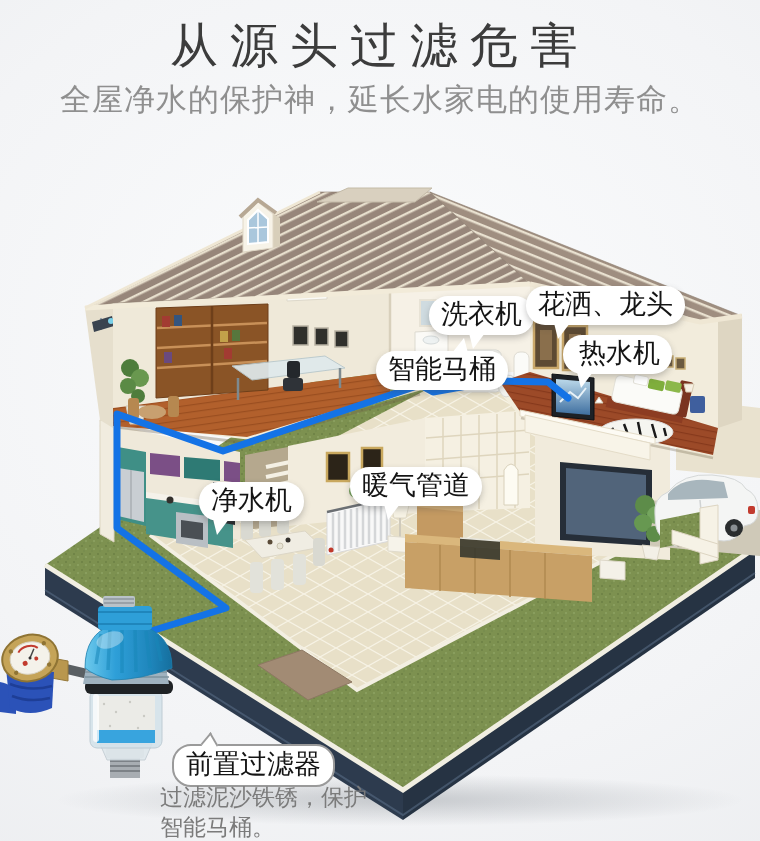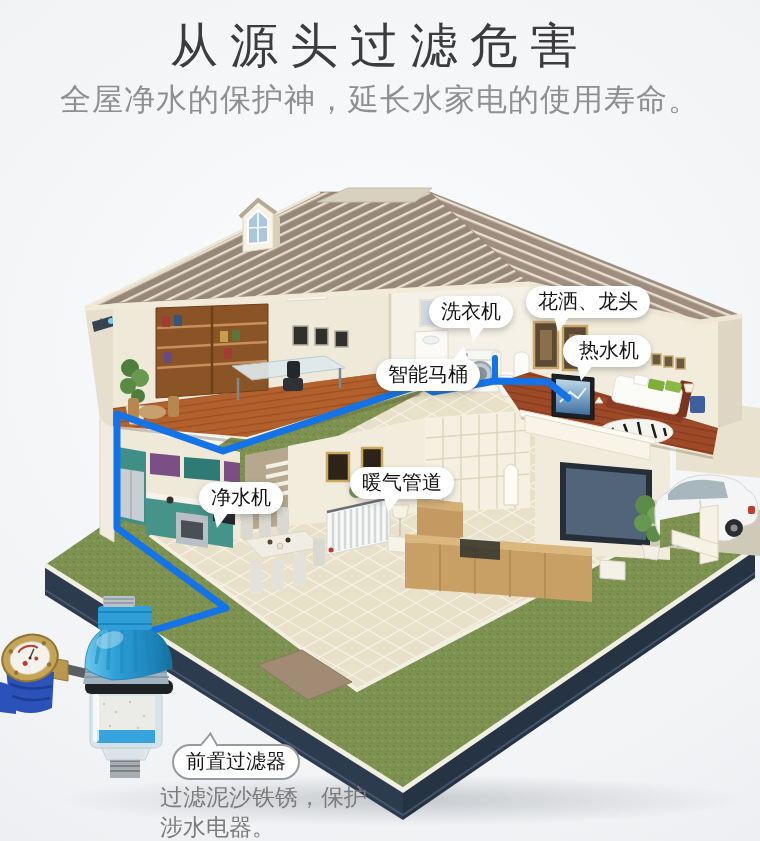--- a/index.html
+++ b/index.html
@@ -6,31 +6,31 @@
   body{width:760px;height:841px;font-family:"Liberation Sans","DejaVu Sans",sans-serif;}
   .stage{position:relative;width:760px;height:841px;overflow:hidden;
     background:radial-gradient(120% 95% at 50% 42%, #fbfcfd 0%, #f3f4f6 52%, #e7e9ec 100%);}
   .title{position:absolute;top:14px;left:0;width:100%;text-align:center;
     font-size:48px;color:#3c3c3c;font-weight:400;letter-spacing:12px;}
   .subtitle{position:absolute;top:79px;left:0;width:100%;text-align:center;
     font-size:31px;color:#8f8f8f;font-weight:400;letter-spacing:1px;}
   .scene{position:absolute;left:0;top:150px;width:760px;height:690px;}
   
   .callout{position:absolute;background:#fff;color:var(--label-text,#141414);
-    font-size:20px;line-height:1;padding:5px 12px 7px;border-radius:19px;
+    font-size:27px;line-height:1;padding:5px 12px 7px;border-radius:19px;
     white-space:nowrap;box-shadow:0 3px 6px rgba(70,70,70,.30);z-index:5;}
   .callout::after{content:"";position:absolute;width:0;height:0;}
   .tail-down::after{top:100%;margin-top:-2px;
     border-left:4px solid transparent;border-right:12px solid transparent;border-top:16px solid #fff;}
   .tail-up::after{bottom:100%;margin-bottom:-2px;
     border-left:12px solid transparent;border-right:4px solid transparent;border-bottom:15px solid #fff;}
   .c-washing{left:429px;top:296px;} .c-washing::after{left:40px;}
   .c-shower{left:526px;top:286px;}  .c-shower::after{left:28px;}
   .c-heater{left:563px;top:335px;padding-left:16px;}  .c-heater::after{left:14px;}
-  .c-toilet{left:376px;top:351px;margin-top:8px;}  .c-toilet::after{left:76px;}
+  .c-toilet{left:376px;top:351px;}  .c-toilet::after{left:76px;}
   .c-purifier{left:199px;top:482px;} .c-purifier::after{left:14px;}
   .c-heating{left:350px;top:467px;}  .c-heating::after{left:34px;}
   .c-dishwasher{left:109px;top:530px;} .c-dishwasher::after{left:50px;}
   
   .outlined{border:2px solid #9a9a9a;box-shadow:none;}
   .outlined::after{width:13px;height:13px;background:#fff;border:0 solid #9a9a9a;
     border-left:none;border-right:none;}
   .c-meter{left:22px;top:592px;}
   .c-meter::after{left:13px;bottom:-9px;top:auto;margin:0;
     border-right:2px solid #9a9a9a;border-bottom:2px solid #9a9a9a;
@@ -402,16 +402,16 @@
   <div class="callout tail-down c-washing">洗衣机</div>
   <div class="callout tail-down c-shower">花洒、龙头</div>
   <div class="callout tail-down c-heater">热水机</div>
   <div class="callout tail-up c-toilet">智能马桶</div>
   <div class="callout tail-down c-purifier">净水机</div>
   <div class="callout tail-down c-heating">暖气管道</div>
   <div class="callout outlined c-prefilter">前置过滤器</div>
 
   <div class="desc">
     <div>过滤泥沙铁锈，保护</div>
-    <div>涉水电器。</div>
+    <div>智能马桶。</div>
   </div>
 
 </div>
 
 </body></html>

